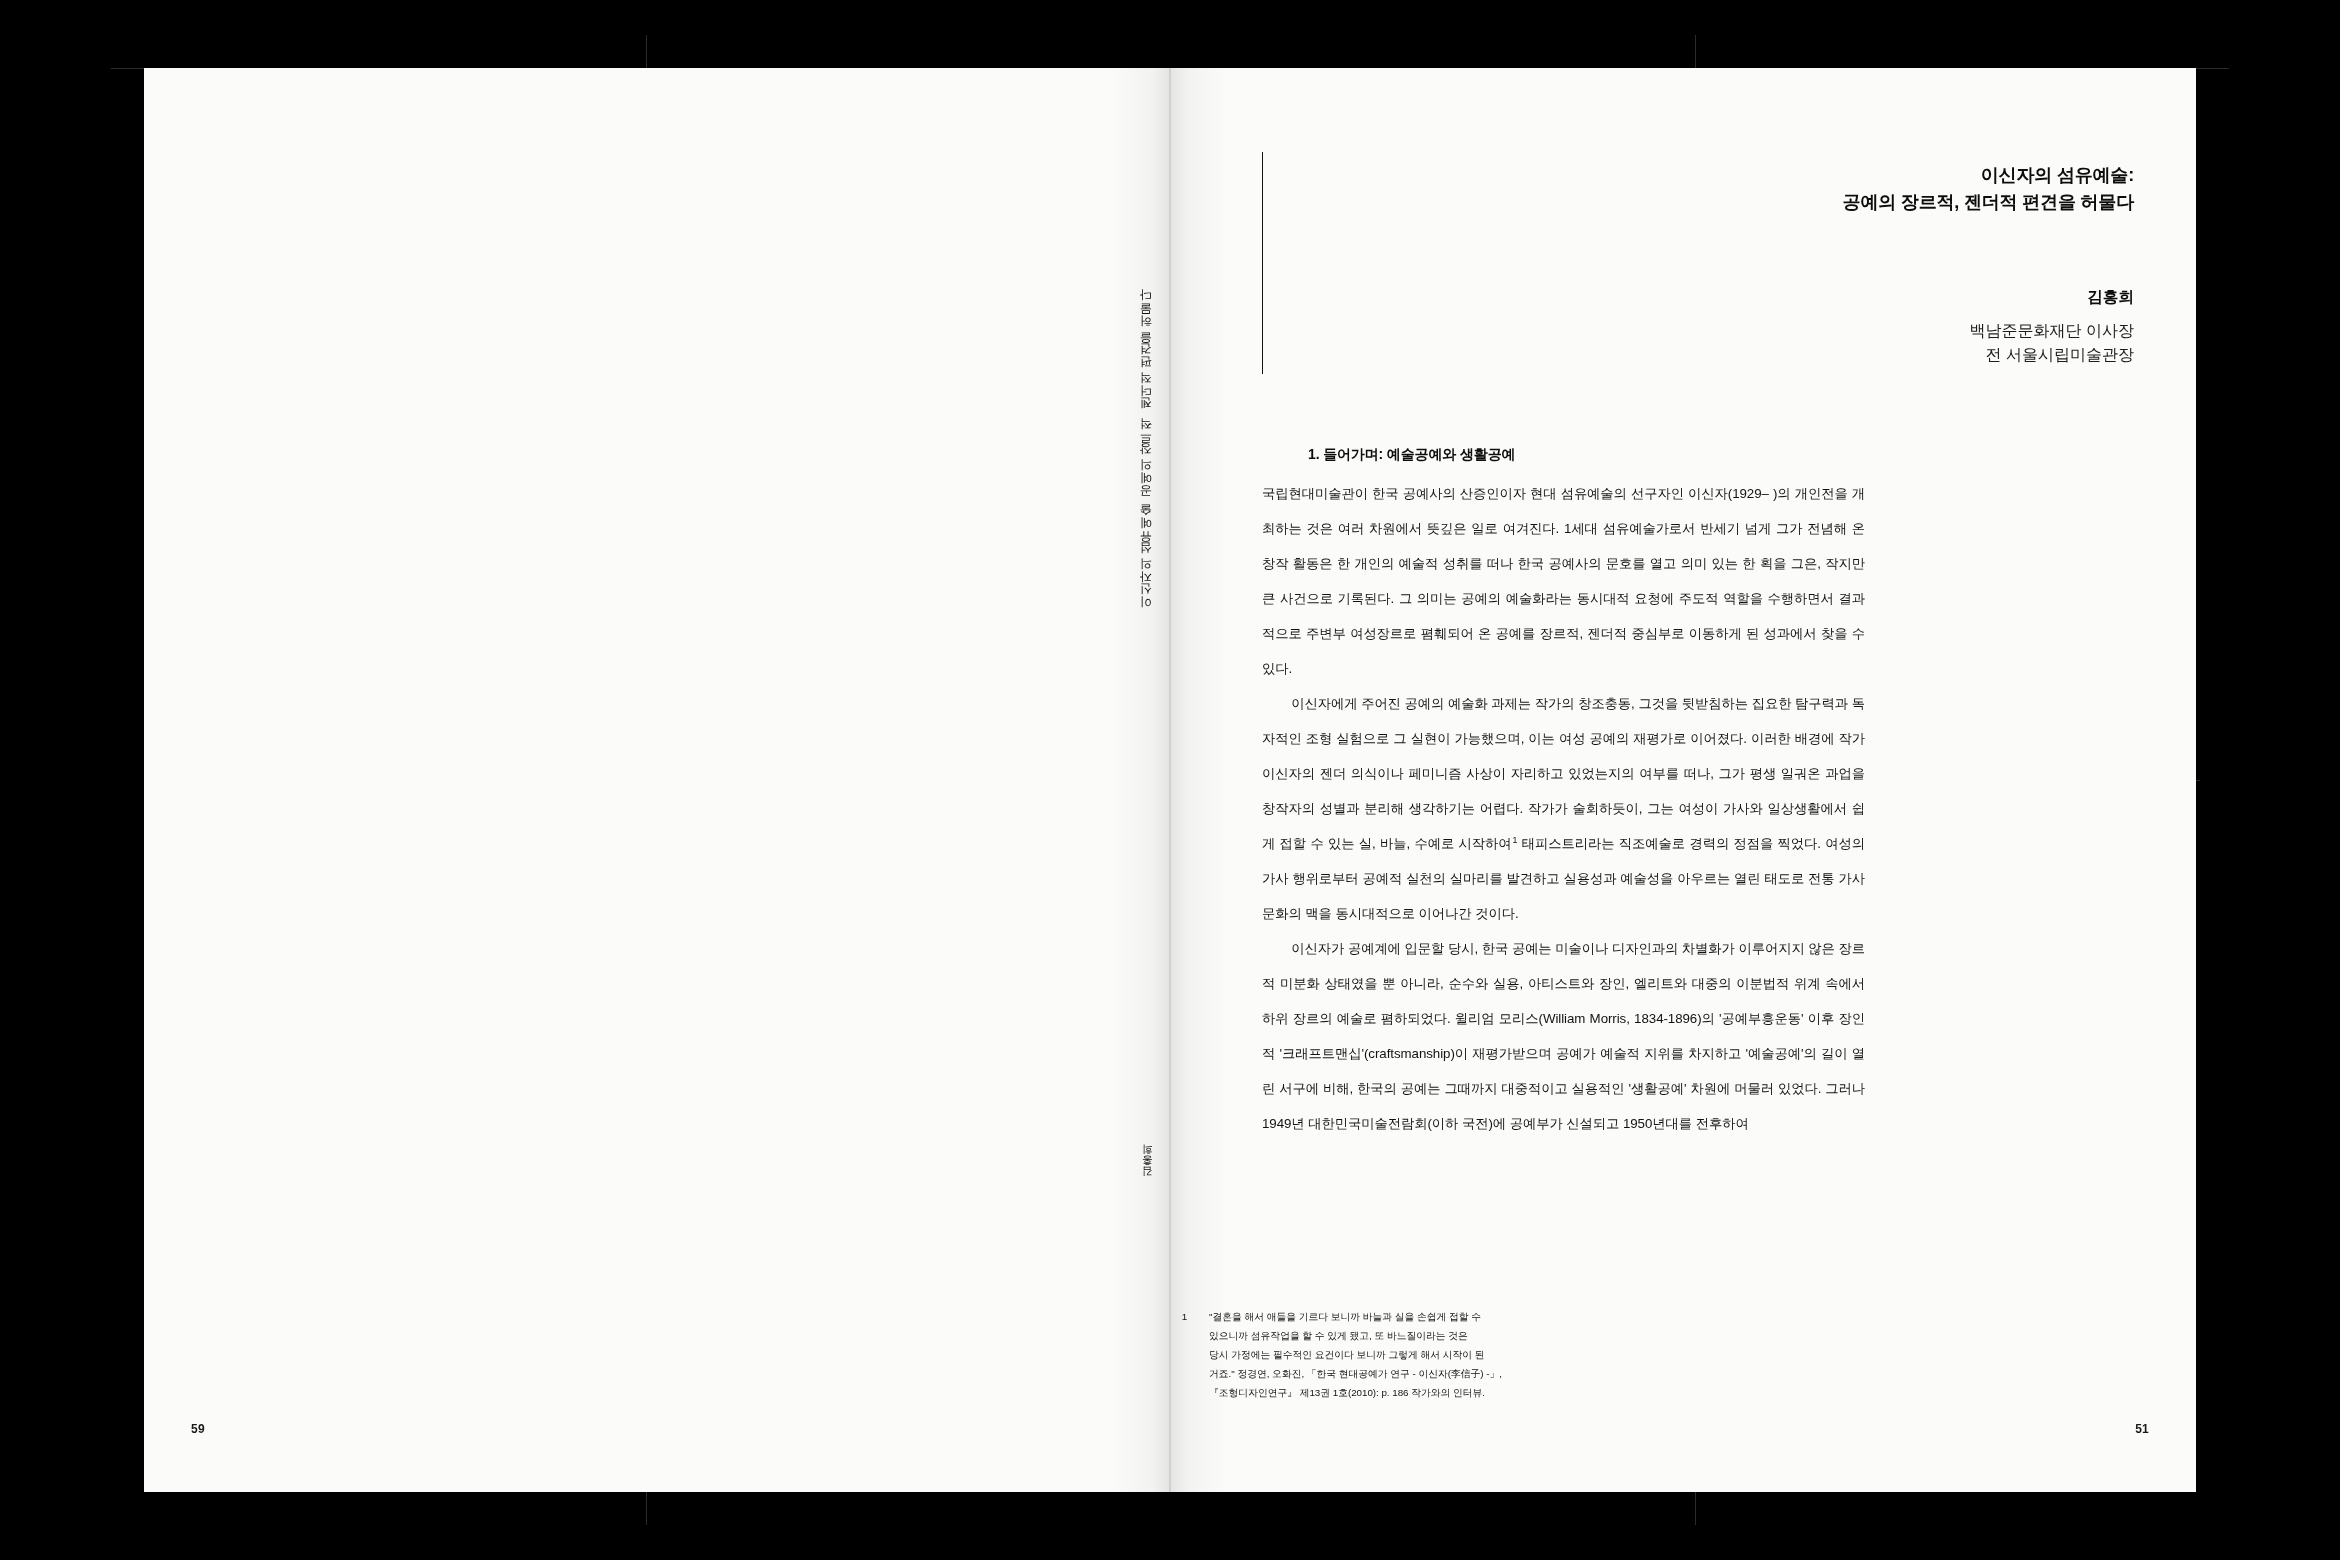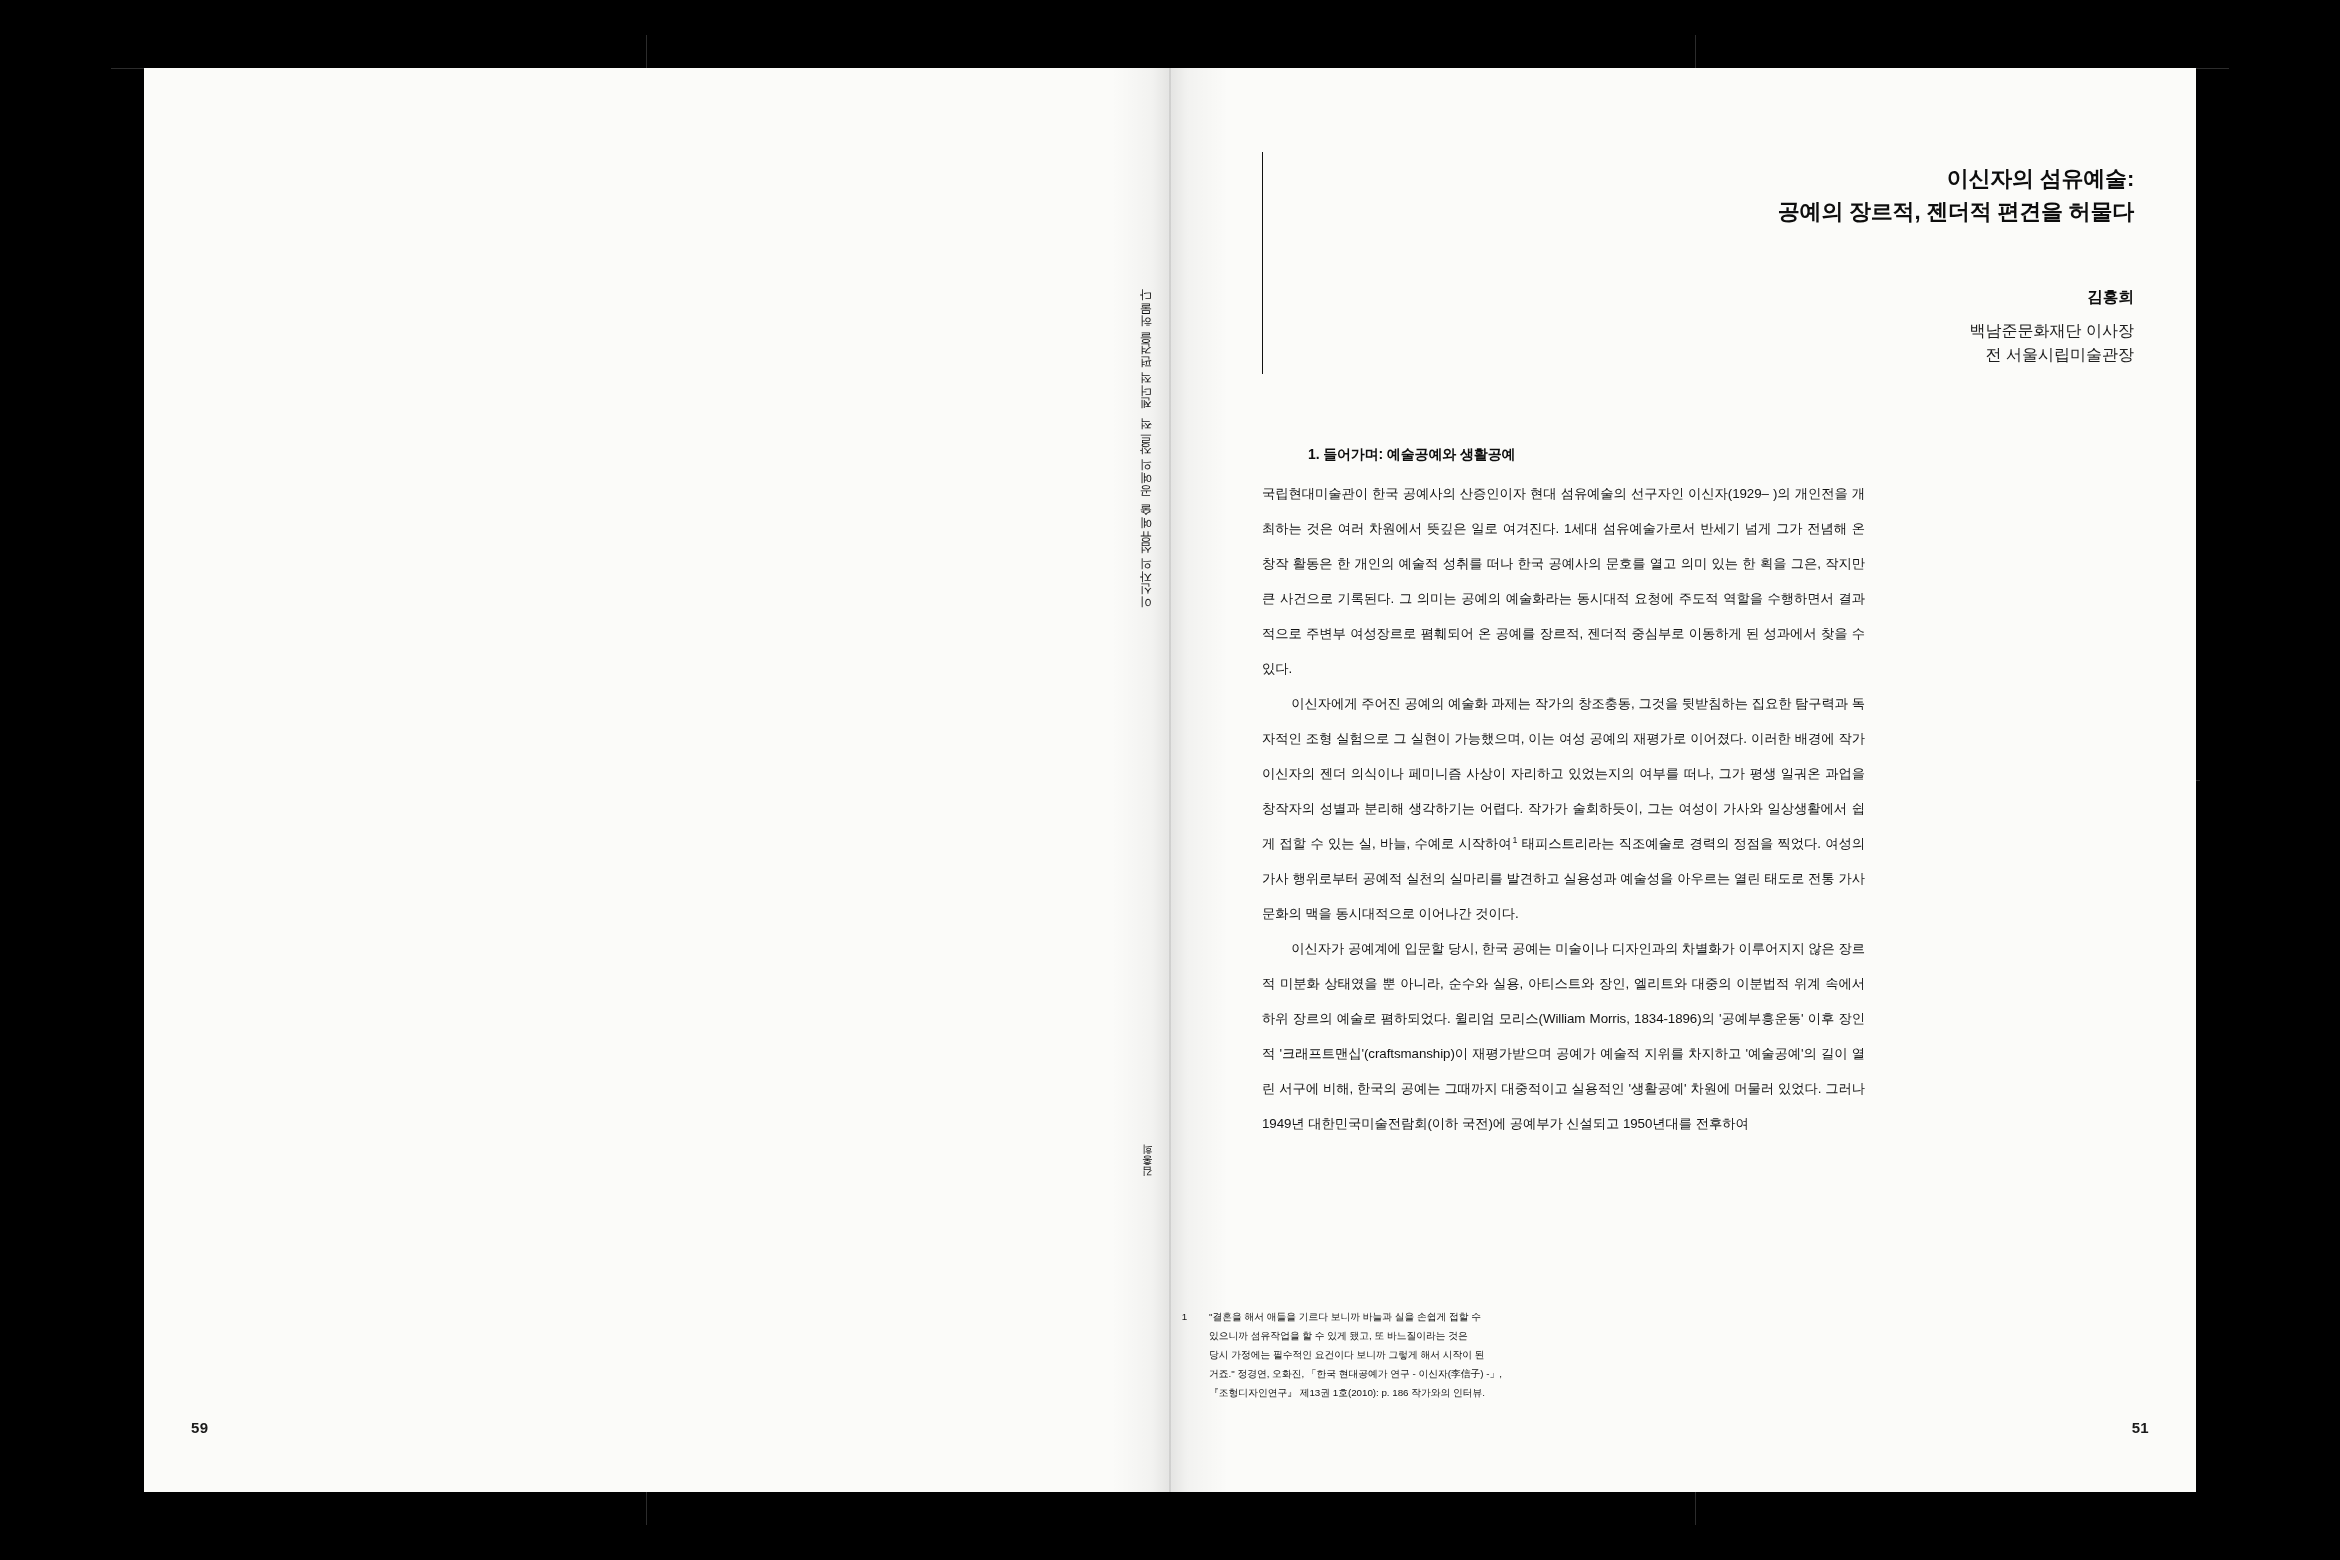--- a/index.html
+++ b/index.html
@@ -94,21 +94,21 @@
     position: absolute;
     left: 1026px;
     top: 0;
     width: 1026px;
     height: 100%;
   }
 
   .folio {
     position: absolute;
     bottom: 56px;
-    font-size: 15px;
+    font-size: 12px;
     color: #1a1a1a;
     letter-spacing: 0.02em;
     font-weight: 700;
   }
   .folio-left { left: 47px; }
   .folio-right { right: 47px; }
 
   
   .running-head-vertical {
     position: absolute;
@@ -146,21 +146,21 @@
   }
 
   .title-block {
     position: absolute;
     right: 62px;
     top: 94px;
     width: 585px;
     text-align: right;
   }
   .title-line {
-    font-size: 22px;
+    font-size: 18px;
     font-weight: 700;
     color: #0d0d0d;
     line-height: 1.5;
     letter-spacing: -0.01em;
   }
 
   .author-block {
     position: absolute;
     right: 62px;
     top: 219px;

